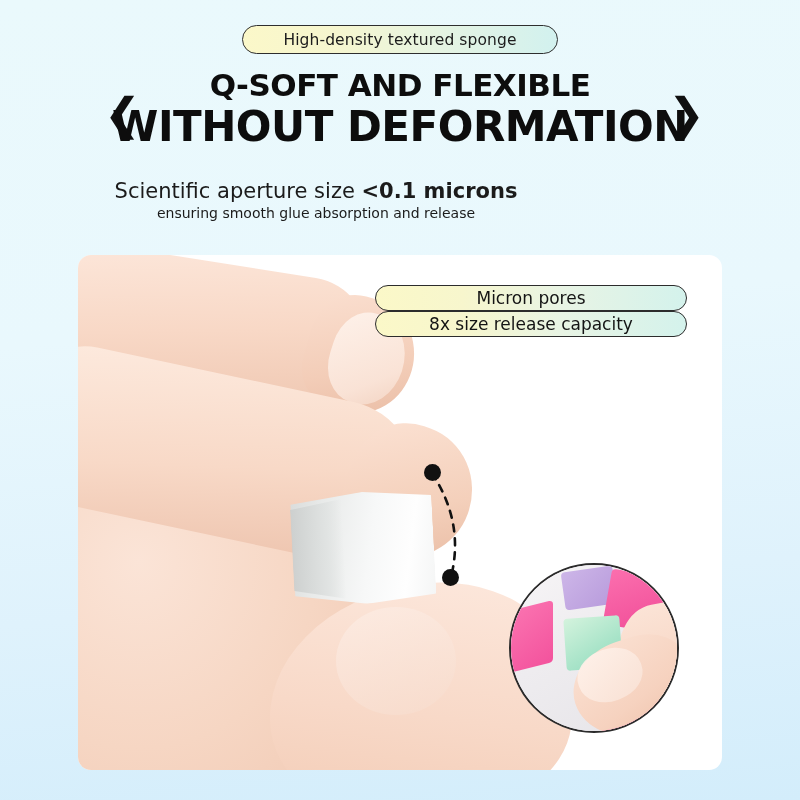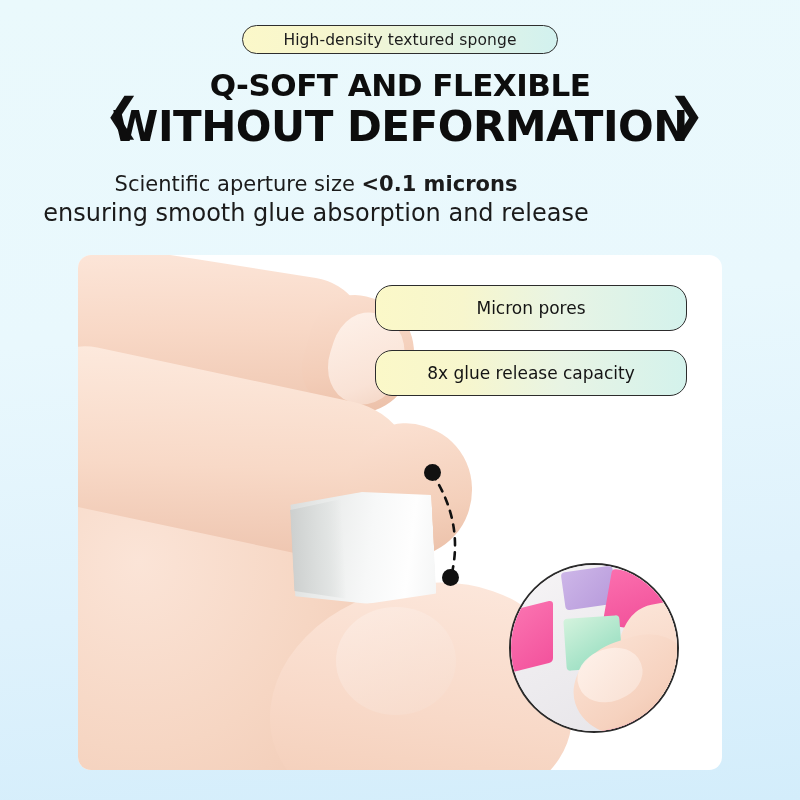--- a/index.html
+++ b/index.html
@@ -58,28 +58,28 @@
     color:#101010;
     line-height:1;
     font-family:"DejaVu Sans", sans-serif;
   }
   #chevron-left  { left:104px; }
   #chevron-right { left:668px; }
 
   
   #subtitle {
     position:absolute;
-    left:0; top:171px;
+    left:0; top:178px;
     width:632px;
     text-align:center;
     color:#1b1b1b;
   }
   #subtitle-line-1 { font-size:21px; line-height:1.28; }
   #subtitle-line-1 b { font-weight:bold; }
-  #subtitle-line-2 { font-size:24px; line-height:1.28; }
+  #subtitle-line-2 { font-size:14px; line-height:1.28; }
 
   
   #photo-card {
     position:absolute;
     left:78px; top:255px;
     width:644px; height:515px;
     background:#ffffff;
     border-radius:13px;
     overflow:hidden;
   }
@@ -187,26 +187,25 @@
   #flex-dot-top    { left:14px; top:9px; }
   #flex-dot-bottom { left:32px; top:114px; }
 
   
   #feature-pills {
     position:absolute;
     left:375px; top:285px;
     width:312px;
   }
   .pill {
-    height:46px;
+    height:26px;
     border-radius:17px;
     border:1.5px solid #2c2c2c;
     background:linear-gradient(90deg,#fbf8c8 0%,#f7f6cd 28%,#e8f4e4 60%,#d4f2ec 100%);
     display:flex; align-items:center; justify-content:center;
-    margin-bottom:19px;
   }
   .pill span {
     font-size:17px;
     color:#141414;
     white-space:nowrap;
   }
 
   
   #circle-inset {
     position:absolute;
@@ -325,21 +324,21 @@
     </svg>
     <div id="flex-dot-top" class="flex-dot"></div>
     <div id="flex-dot-bottom" class="flex-dot"></div>
   </div>
 
   <div id="feature-pills">
     <div class="pill">
       <span>Micron pores</span>
     </div>
     <div class="pill">
-      <span>8x glue release capacity</span>
+      <span>8x size release capacity</span>
     </div>
   </div>
 
   <div id="circle-inset">
     <div id="inset-bg" class="inset-item"></div>
     <div id="inset-sponge-pink-left" class="inset-item"></div>
     <div id="inset-sponge-purple" class="inset-item"></div>
     <div id="inset-sponge-pink-top" class="inset-item"></div>
     <div id="inset-sponge-pink-bottom" class="inset-item"></div>
     <div id="inset-hand-right" class="inset-item"></div>

